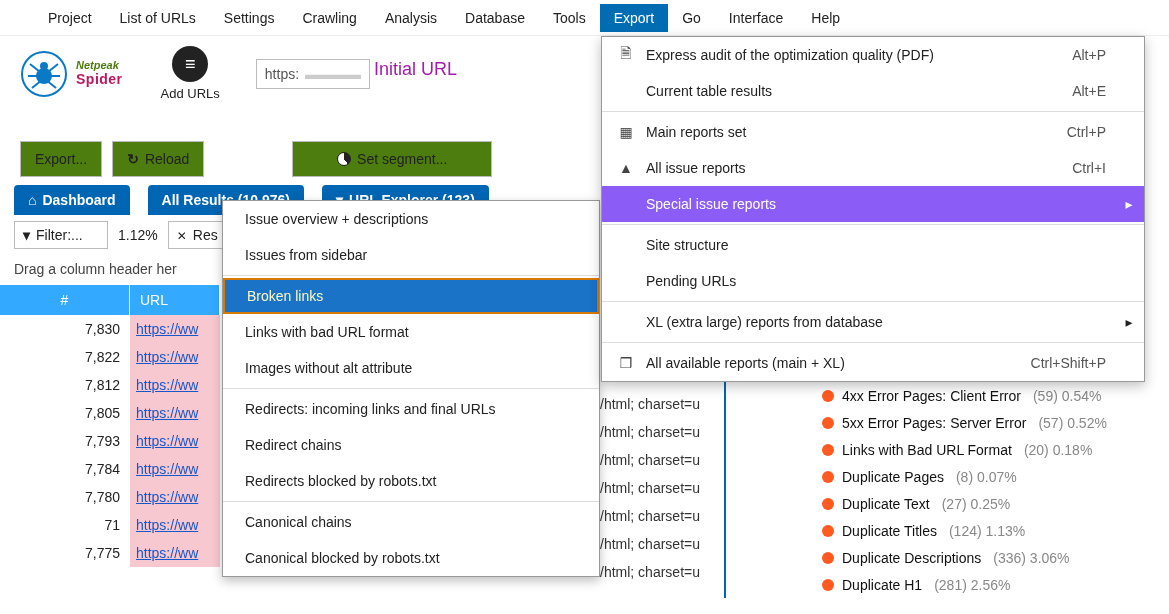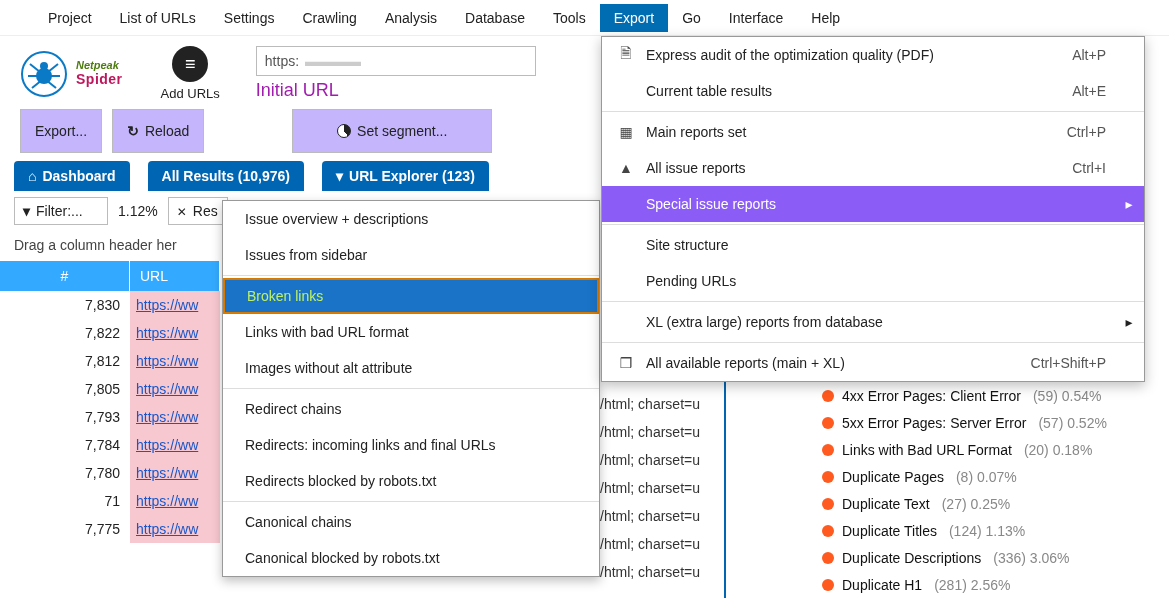--- a/index.html
+++ b/index.html
@@ -13,27 +13,27 @@
 
 .header { display:flex; align-items:center; padding:10px 20px 4px 20px; gap:18px; }
 .logo { display:flex; align-items:center; gap:8px; }
 .logo-icon { width:48px; height:48px; }
 .logo-text { line-height:1.05; }
 .logo-text .top { font-size:11px; font-weight:600; color:#4d7c0f;font-style:italic; }
 .logo-text .bot { font-size:14px; font-weight:700; color:#be185d; letter-spacing:.5px; }
 .addurls { display:flex; flex-direction:column; align-items:center; gap:4px; margin-left:20px; }
 .addurls .circ { width:36px; height:36px; border-radius:50%; background:#222; display:flex; align-items:center; justify-content:center; color:#fff; font-size:18px; }
 .addurls .lbl { font-size:13px; }
-.urlbox { flex:0 0 280px; display:flex; flex-direction:column; gap:4px; margin-left:18px; }
+.urlbox { flex:0 0 280px; display:flex; flex-direction:row; gap:4px; margin-left:18px; }
 .urlbox .inp { height:30px; border:1px solid #bbb; padding:0 8px; display:flex; align-items:center; color:#555; }
 .urlbox .cap { text-align:left; font-size:18px; color:#a21caf; padding-right:4px; }
 
 
 .tbar { display:flex; align-items:center; gap:10px; padding:4px 20px 8px 20px; }
-.btn { height:44px; border:1px solid #bbb; background:#c4b5fd; display:flex; align-items:center; gap:6px; padding:0 14px; cursor:default; }
+.btn { height:36px; border:1px solid #bbb; background:#4d7c0f; display:flex; align-items:center; gap:6px; padding:0 14px; cursor:default;margin-top:32px; }
 .tbar .seg-btn { margin-left:78px; width:200px; justify-content:center; }
 
 
 .tabs { display:flex; align-items:flex-end; gap:18px; padding:0 14px; background:#fff; }
 .tab { height:30px; background:#0066b3; color:#fff; display:flex; align-items:center; gap:6px; padding:0 14px; border-radius:4px 4px 0 0; font-weight:600; }
 
 
 .frow { display:flex; align-items:center; gap:10px; padding:6px 14px 6px 14px; }
 .fbox { height:28px; border:1px solid #bbb; display:flex; align-items:center; padding:0 8px; gap:6px; }
 .fbox.small { width:94px; }
@@ -48,21 +48,21 @@
 .th.url { width:90px; }
 
 
 .tbody .tr { display:flex; height:28px; align-items:center; }
 .tbody .td.num { width:130px; text-align:right; padding-right:10px; }
 .tbody .td.url { background:#f8c8d0; color:#1a56c7; padding-left:6px; width:90px; overflow:hidden; white-space:nowrap; text-decoration:underline; height:100%; display:flex; align-items:center; }
 
 
 .submenu { position:absolute; left:222px; top:200px; width:378px; background:#fff; border:1px solid #999; box-shadow:0 4px 10px rgba(0,0,0,.25); z-index:20; }
 .submenu .sitem { height:36px; display:flex; align-items:center; padding:0 22px; cursor:default; }
-.submenu .sitem.sel { background:#1a73c7; color:#bef264; border:2px solid #d97a00; }
+.submenu .sitem.sel { background:#1a73c7; color:#fef9c3; border:2px solid #d97a00; }
 .submenu .sep { height:1px; background:#ddd; margin:2px 0; }
 
 
 .ctcol { position:absolute; left:600px; top:390px; width:122px; z-index:5; }
 .ctcol .cr { height:28px; display:flex; align-items:center; color:#333; overflow:hidden; white-space:nowrap; }
 
 
 .exportmenu { position:absolute; left:601px; top:36px; width:544px; background:#fff; border:1px solid #999; box-shadow:0 4px 12px rgba(0,0,0,.25); z-index:30; }
 .exportmenu .eitem { height:36px; display:flex; align-items:center; padding:0 8px 0 14px; gap:10px; }
 .exportmenu .eitem .ico { width:20px; display:flex; align-items:center; justify-content:center; color:#444; }
@@ -268,22 +268,22 @@
   </div>
 
 <div class="submenu" id="submenu">
     <div class="sitem">Issue overview + descriptions</div>
     <div class="sitem">Issues from sidebar</div>
     <div class="sep"></div>
     <div class="sitem sel">Broken links</div>
     <div class="sitem">Links with bad URL format</div>
     <div class="sitem">Images without alt attribute</div>
     <div class="sep"></div>
+    <div class="sitem">Redirects: incoming links and final URLs</div>
     <div class="sitem">Redirect chains</div>
-    <div class="sitem">Redirects: incoming links and final URLs</div>
     <div class="sitem">Redirects blocked by robots.txt</div>
     <div class="sep"></div>
     <div class="sitem">Canonical chains</div>
     <div class="sitem">Canonical blocked by robots.txt</div>
   </div>
 
 <div class="exportmenu" id="exportmenu">
     <div class="eitem">
       <span class="ico">🗎</span>
       <span class="txt">Express audit of the optimization quality (PDF)</span>

